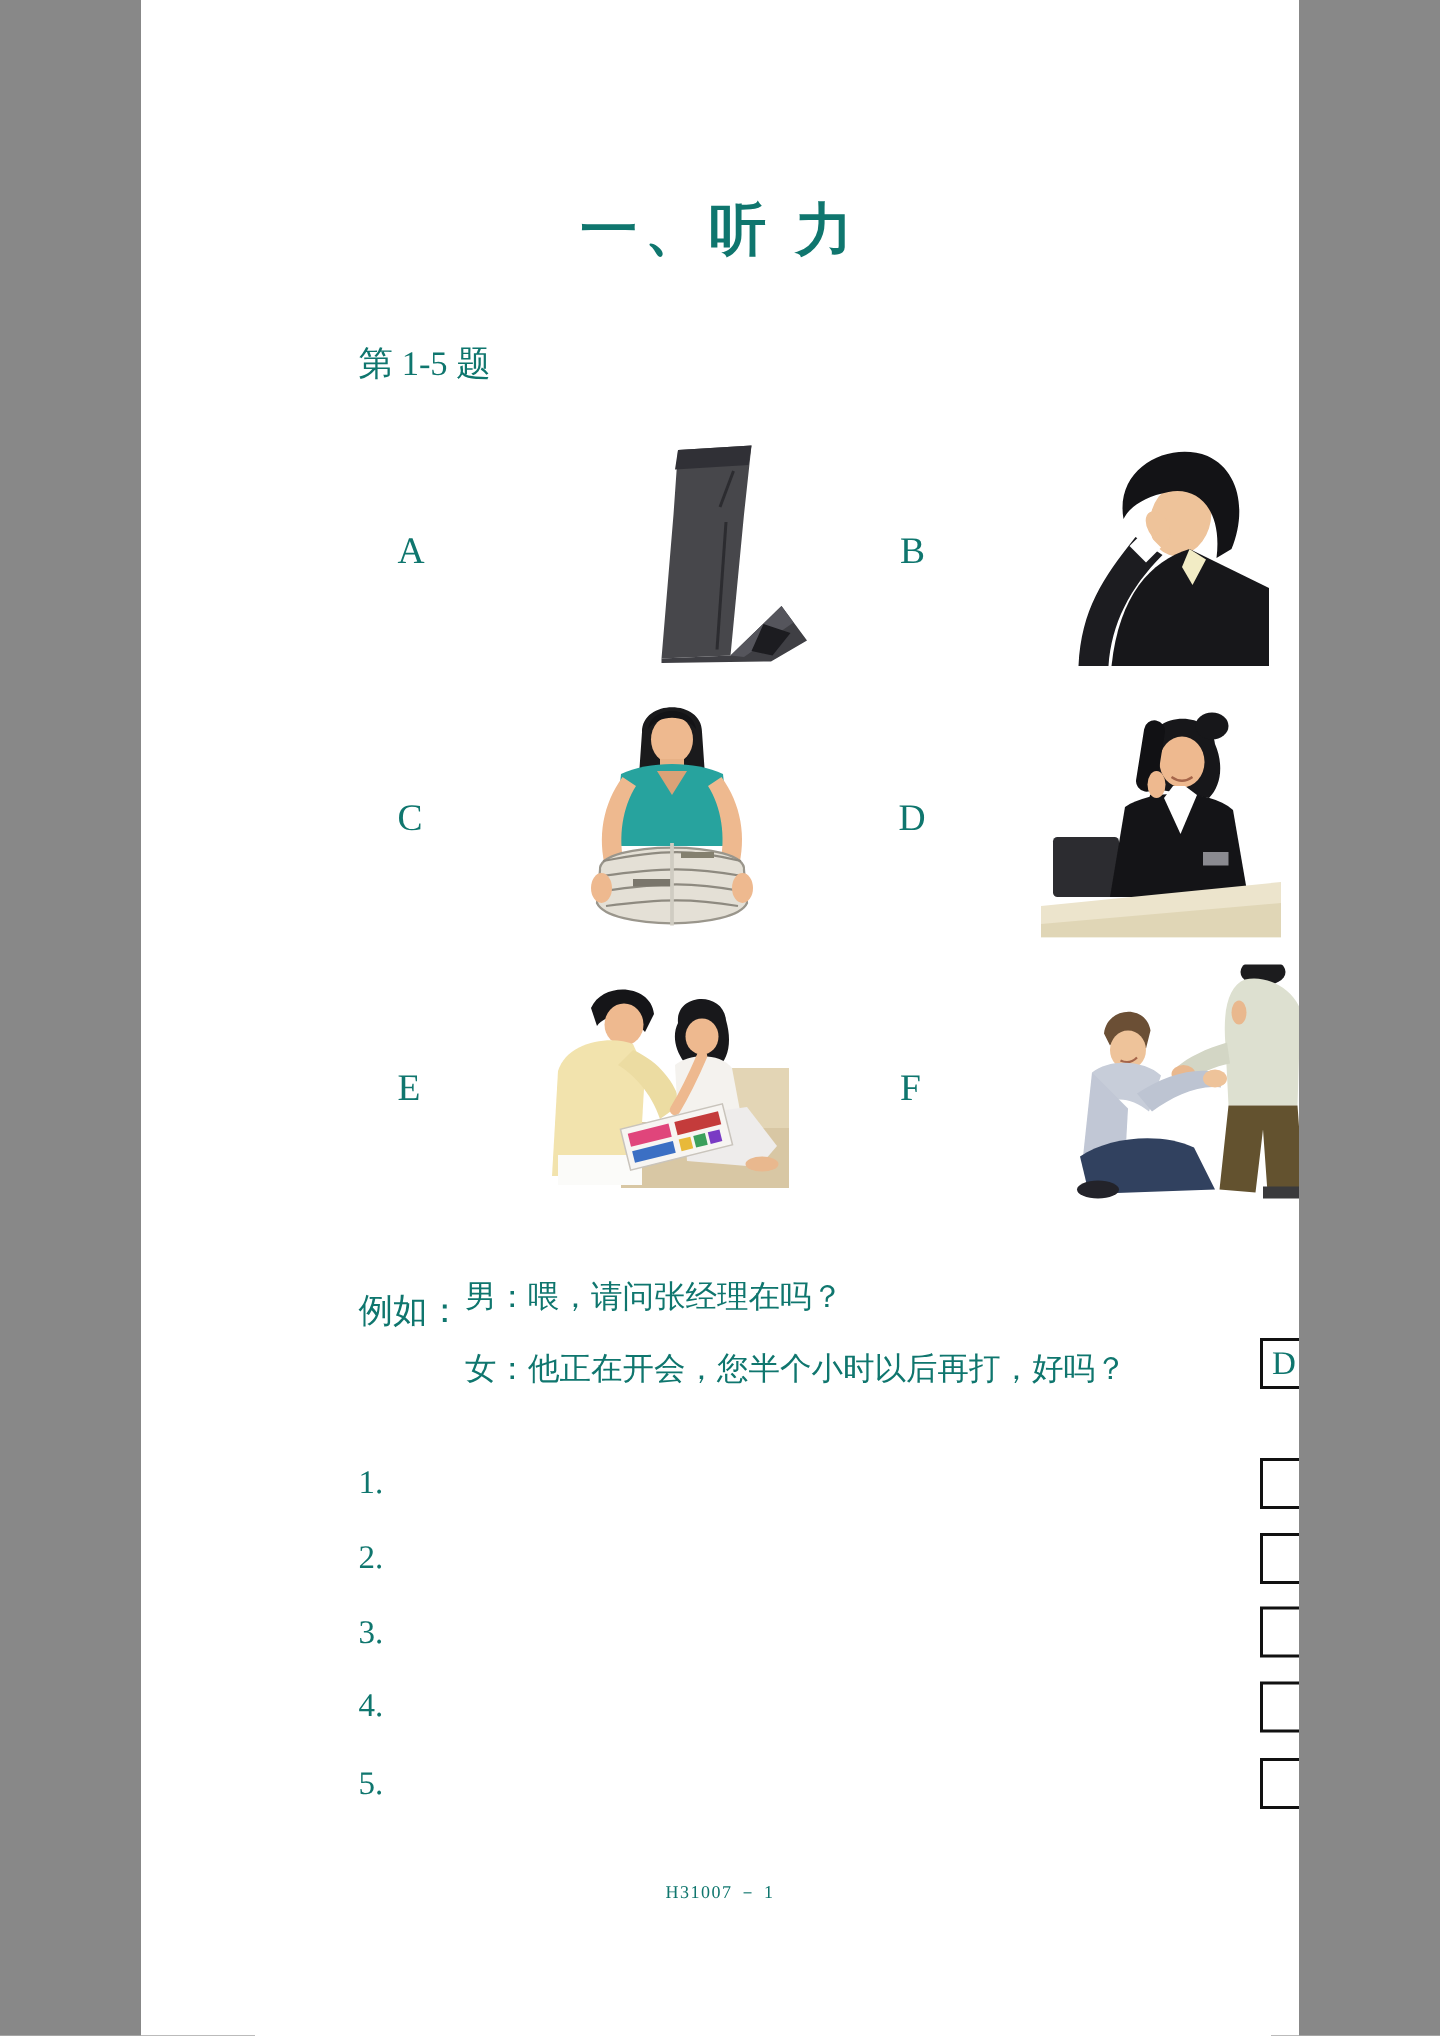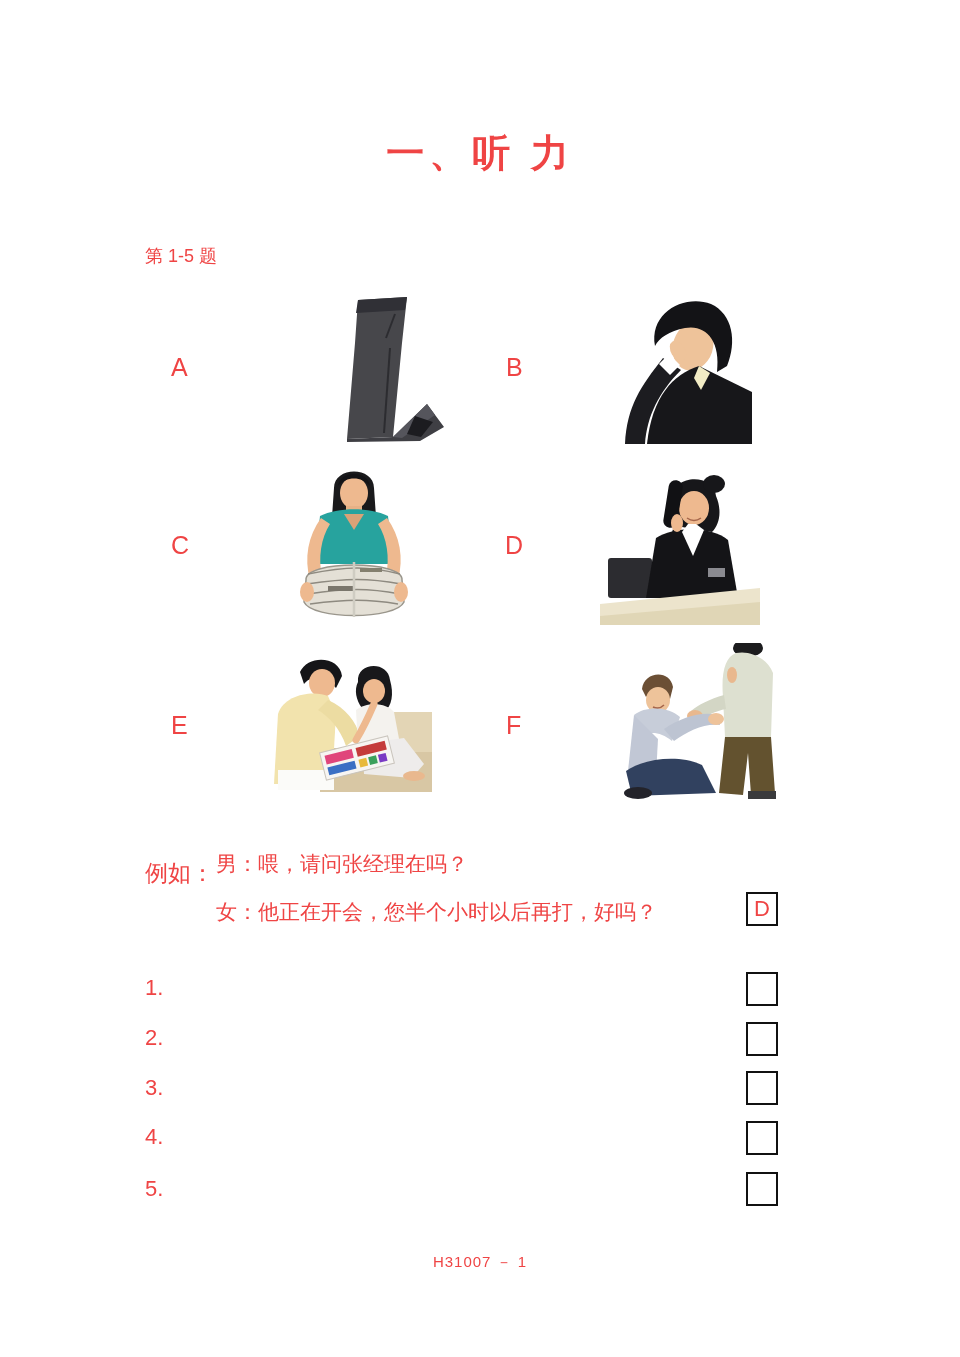--- a/index.html
+++ b/index.html
@@ -1,31 +1,31 @@
 <!DOCTYPE html>
 <html><head>
 <meta charset="utf-8">
 <style>
   html,body{margin:0;padding:0;background:#888;}
   .page{
-    position:relative;width:960px;height:1357px;margin:0 auto;
-    background:#ffffff;color:#ef4444;
-    font-family:Liberation Sans, sans-serif;
+    position:relative;width:772px;height:1357px;margin:0 auto;
+    background:#ffffff;color:#0f766e;
+    font-family:Liberation Serif, serif;
     overflow:hidden;
   }
   .page-title{
     position:absolute;top:128px;left:0;width:100%;text-align:center;
     font-size:38px;font-weight:bold;letter-spacing:5px;margin:0;
   }
   .page-subtitle{
     position:absolute;top:190px;left:0;width:100%;text-align:center;
     font-size:25px;font-weight:bold;letter-spacing:4px;margin:0;
   }
   .section-label{
-    position:absolute;left:145px;top:244px;font-size:18px;
+    position:absolute;left:145px;top:227px;font-size:23px;
   }
   .opt-letter{
     position:absolute;font-size:25px;line-height:1;
   }
   .letter-a{left:171px;top:355px;}
   .letter-b{left:506px;top:355px;}
   .letter-c{left:171px;top:533px;}
   .letter-d{left:505px;top:533px;}
   .letter-e{left:171px;top:713px;}
   .letter-f{left:506px;top:713px;}
@@ -55,21 +55,21 @@
   .box-q4{top:1121px;}
   .box-q5{top:1172px;}
   .q-number{position:absolute;left:145px;font-size:22px;}
   .num-q1{top:975px;}
   .num-q2{top:1025px;}
   .num-q3{top:1075px;}
   .num-q4{top:1124px;}
   .num-q5{top:1176px;}
   .page-footer{
     position:absolute;left:0;top:1253px;width:100%;text-align:center;
-    font-size:15px;letter-spacing:1px;
+    font-size:12px;letter-spacing:1px;
   }
 </style>
 </head>
 <body>
 
 <div class="page">
 
   <h1 class="page-title">一、听 力</h1>
   <div class="section-label">第 1-5 题</div>
 

